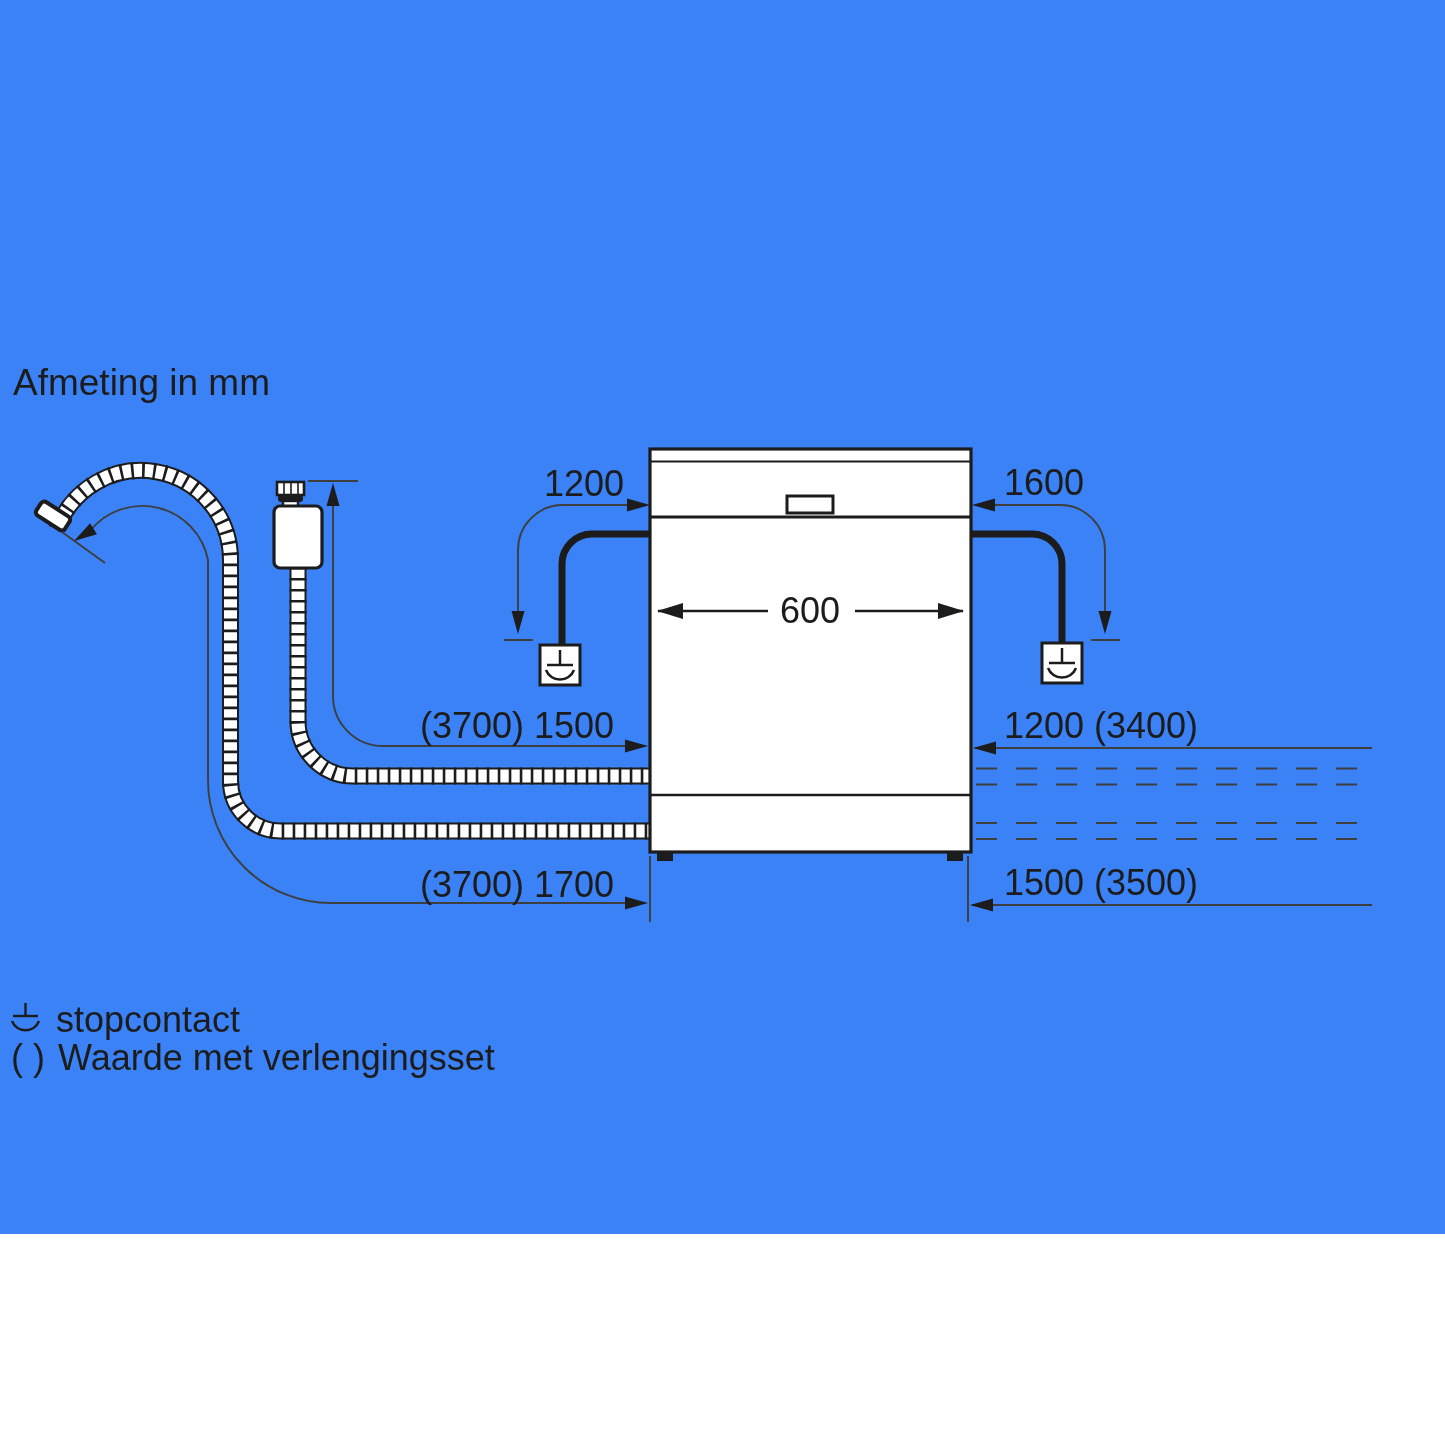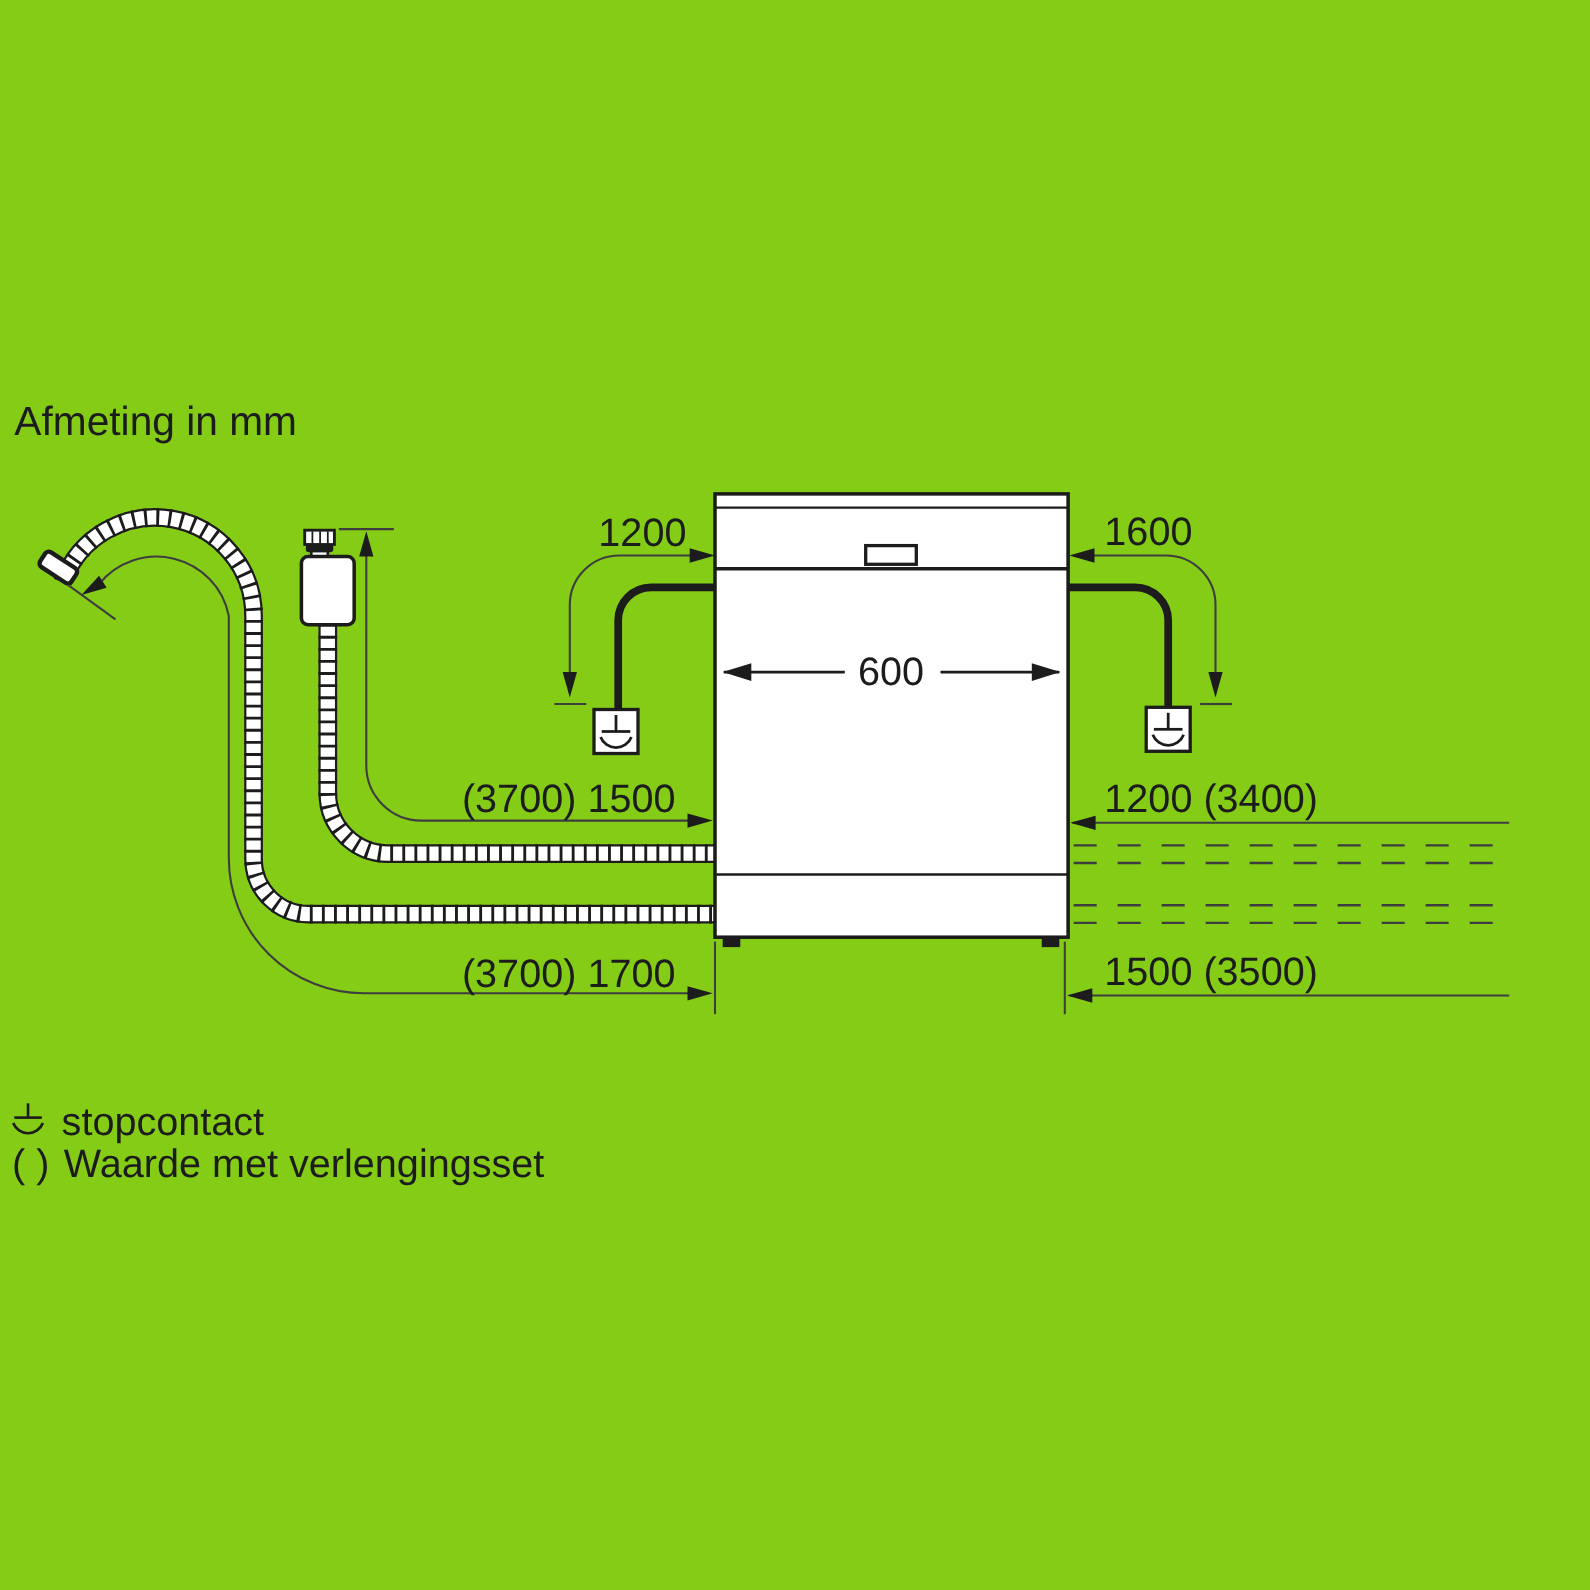--- a/index.html
+++ b/index.html
@@ -1,16 +1,16 @@
 <!DOCTYPE html>
 <html><head>
 <meta charset="utf-8">
 <style>
   html,body{margin:0;padding:0;background:#ffffff;}
-  #canvas{position:relative;width:1445px;height:1445px;background:#84cc16;overflow:hidden;}
+  #canvas{position:relative;width:1445px;height:1234px;background:#3b82f6;overflow:hidden;}
   svg{display:block;}
   text{font-family:"Liberation Sans","DejaVu Sans",sans-serif;fill:#1c1c1c;}
   .dim-label{font-size:36px;}
   .title-label{font-size:37px;}
   .legend-label{font-size:36px;}
 </style>
 </head>
 <body>
 
 <div id="canvas">

